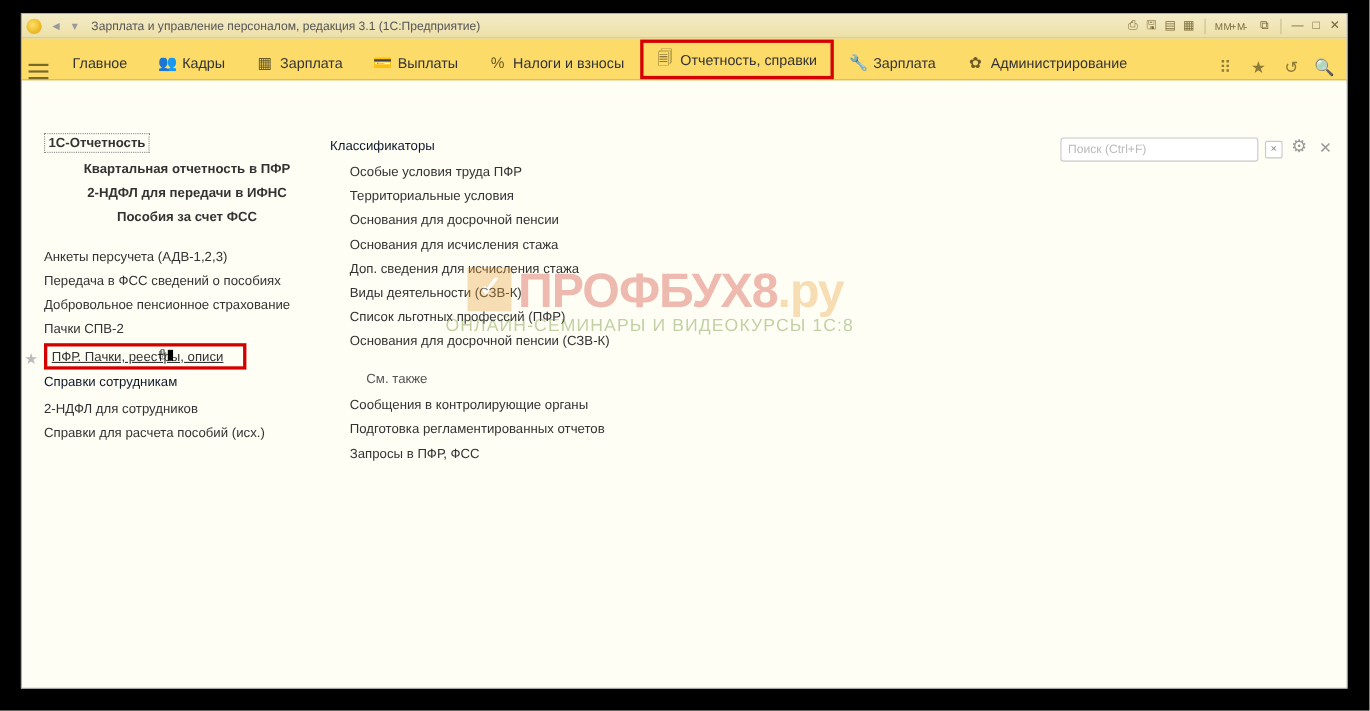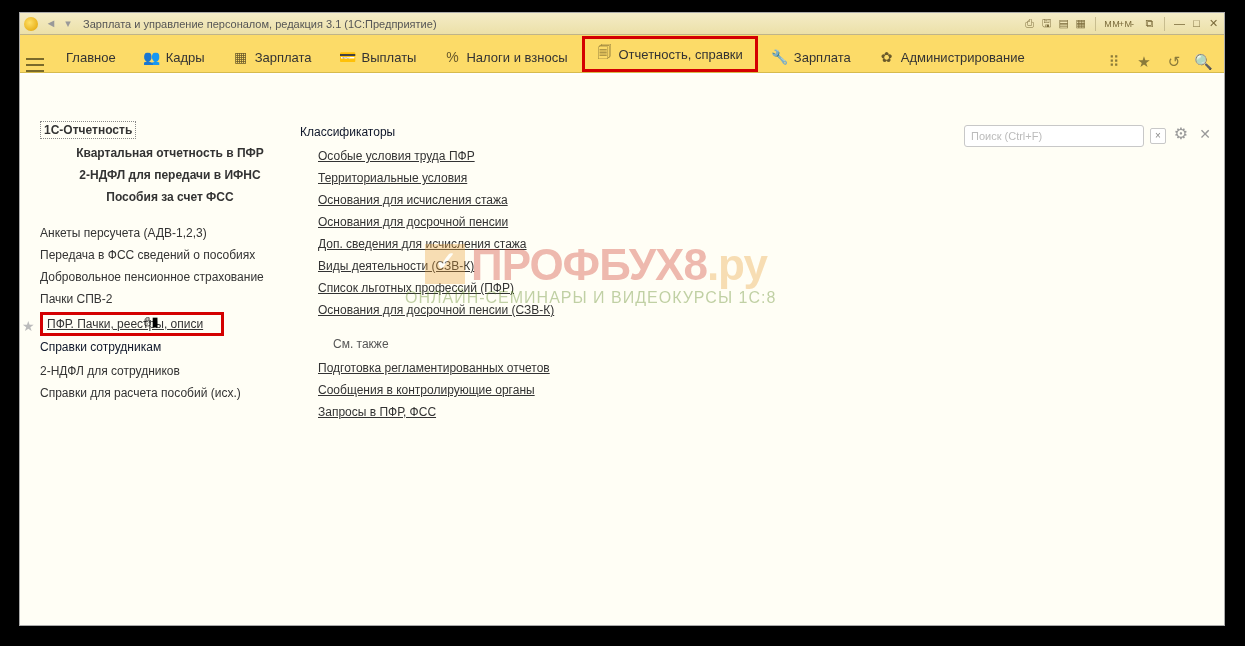--- a/index.html
+++ b/index.html
@@ -187,21 +187,21 @@
     font-size: 13px;
     color: #000;
     pointer-events: none;
   }
 
   .section-head {
     color: #0f172a;
     font-size: 12px;
     padding: 4px 0 6px 0;
   }
-  .col-right .indent { padding-left: 18px; text-decoration: underline; }
+  .col-right .indent { padding-left: 18px; }
   .col-right .subhead { color:#555; font-size:12px; padding: 16px 0 6px 0; margin-left: 33px;}
 
   
   .watermark {
     position: absolute;
     left: 105px;
     top: 128px;
     pointer-events: none;
     opacity: 0.35;
     line-height: 1;
@@ -346,31 +346,31 @@
           <div class="big">
             <span class="watermark-icon"></span><span>ПРОФБУХ8</span><span class="suffix">.ру</span>
           </div>
           <div class="sub">ОНЛАЙН-СЕМИНАРЫ И ВИДЕОКУРСЫ 1С:8</div>
         </div>
 
         <div class="section-head">Классификаторы</div>
         <div class="indent">
           <a>Особые условия труда ПФР</a>
           <a>Территориальные условия</a>
+          <a>Основания для досрочной пенсии</a>
           <a>Основания для исчисления стажа</a>
-          <a>Основания для досрочной пенсии</a>
           <a>Доп. сведения для исчисления стажа</a>
           <a>Виды деятельности (СЗВ-К)</a>
           <a>Список льготных профессий (ПФР)</a>
           <a>Основания для досрочной пенсии (СЗВ-К)</a>
         </div>
 
         <div class="subhead">См. также</div>
         <div class="indent">
+          <a>Сообщения в контролирующие органы</a>
           <a>Подготовка регламентированных отчетов</a>
-          <a>Сообщения в контролирующие органы</a>
           <a>Запросы в ПФР, ФСС</a>
         </div>
       </div>
     </div>
   </div>
 
 </div>
 
 </body></html>

